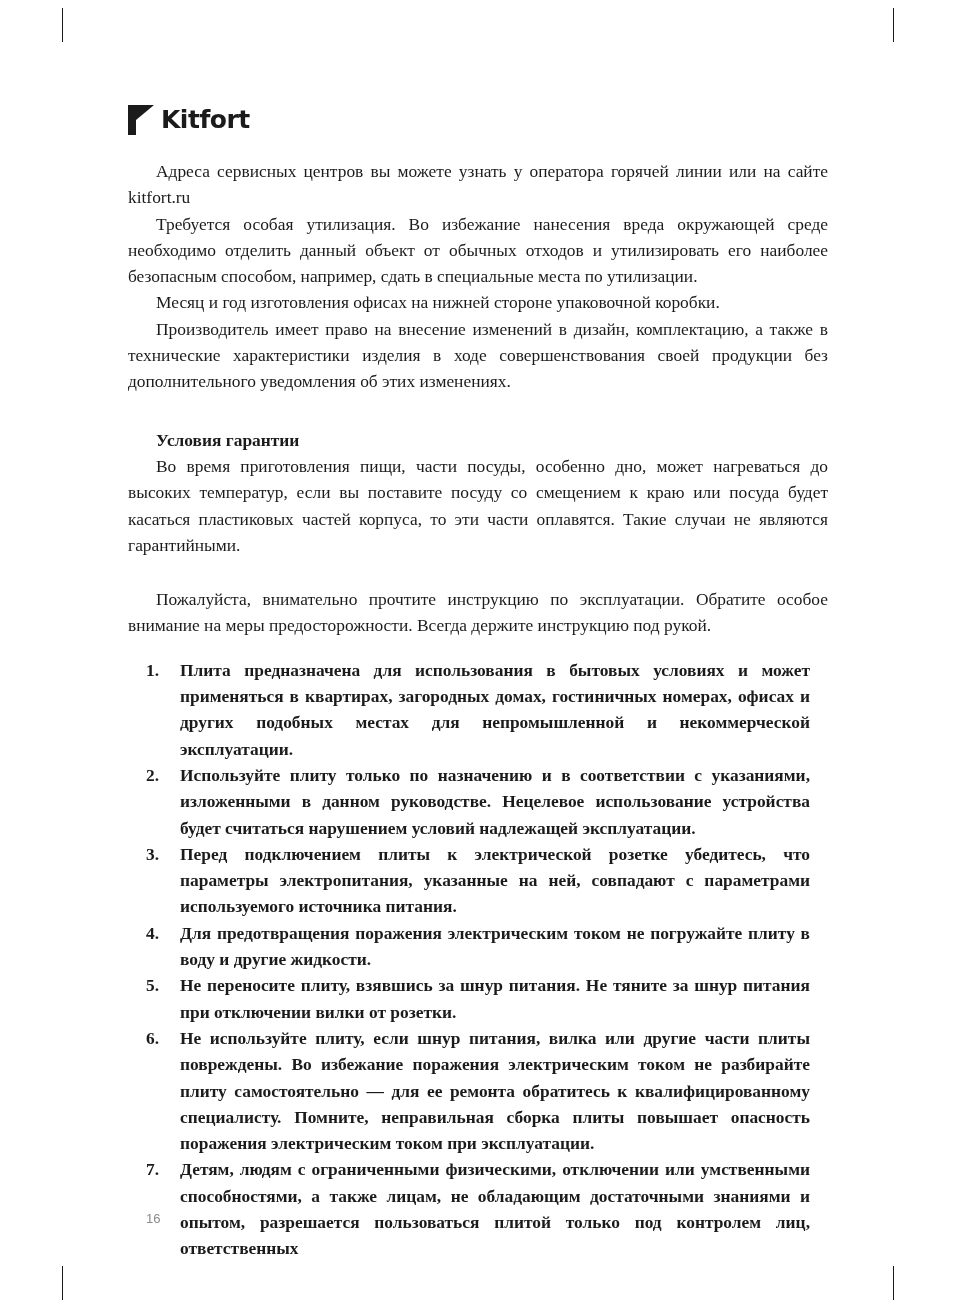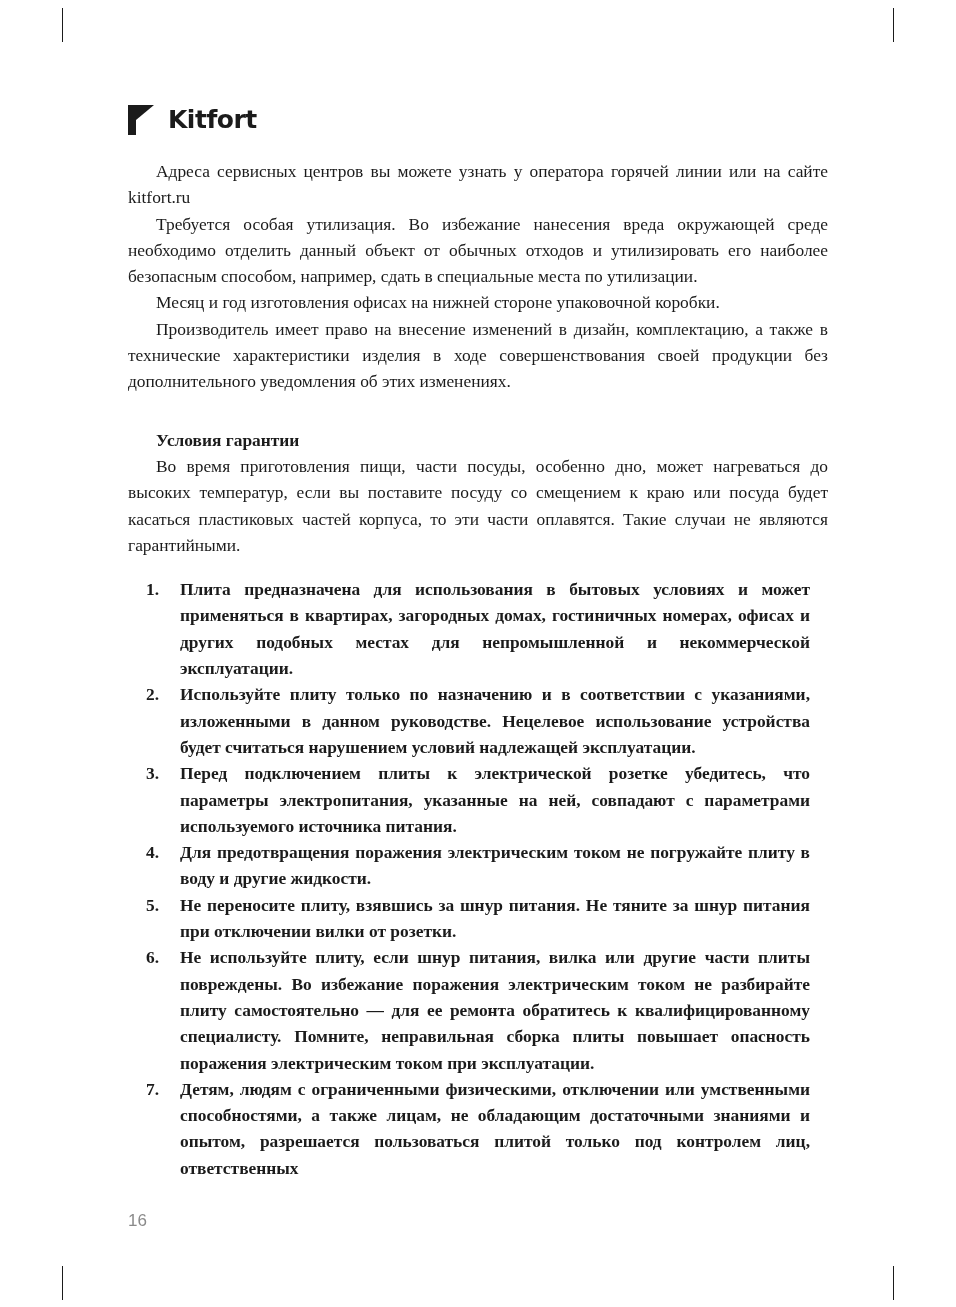--- a/index.html
+++ b/index.html
@@ -27,21 +27,21 @@
   .crop-bl-v { left: 62px; top: 1266px; width: 1px; height: 34px; }
   .crop-br-v { left: 893px; top: 1266px; width: 1px; height: 34px; }
 
   
   .logo {
     position: absolute;
     left: 128px;
     top: 105px;
     display: flex;
     align-items: center;
-    gap: 14px;
+    gap: 7px;
   }
   .logo-mark {
     position: relative;
     width: 26px;
     height: 30px;
   }
   .logo-mark .bar {
     position: absolute;
     left: 0;
     top: 0;
@@ -123,23 +123,23 @@
     content: counter(rule) ".";
     position: absolute;
     left: 0;
     top: 0;
     width: 26px;
     text-align: left;
   }
 
   .page-number {
     position: absolute;
-    left: 128px;
+    left: 146px;
     top: 1211px;
-    font-size: 17px;
+    font-size: 13px;
     color: #8a8a8a;
     font-family: "Liberation Sans", sans-serif;
   }
 </style>
 </head>
 <body>
 
 <div class="page">
 
   <div class="crop crop-tl-v"></div>
@@ -159,20 +159,21 @@
 
     <p class="indent">Адреса сервисных центров вы можете узнать у оператора горячей линии или на сайте kitfort.ru</p>
     <p class="indent">Требуется особая утилизация. Во избежание нанесения вреда окружающей среде необходимо отделить данный объект от обычных отходов и утилизировать его наиболее безопасным способом, например, сдать в специальные места по утилизации.</p>
     <p class="indent">Месяц и год изготовления офисах на нижней стороне упаковочной коробки.</p>
     <p class="indent">Производитель имеет право на внесение изменений в дизайн, комплектацию, а также в технические характеристики изделия в ходе совершенствования своей продукции без дополнительного уведомления об этих изменениях.</p>
 
     <div class="subhead">Условия гарантии</div>
     <p class="indent">Во время приготовления пищи, части посуды, особенно дно, может нагреваться до высоких температур, если вы поставите посуду со смещением к краю или посуда будет касаться пластиковых частей корпуса, то эти части оплавятся. Такие случаи не являются гарантийными.</p>
 
 
+    <p class="indent intro-para">Пожалуйста, внимательно прочтите инструкцию по эксплуатации. Обратите особое внимание на меры предосторожности. Всегда держите инструкцию под рукой.</p>
 
     <ol class="rules">
       <li>Плита предназначена для использования в бытовых условиях и может применяться в квартирах, загородных домах, гостиничных номерах, офисах и других подобных местах для непромышленной и некоммерческой эксплуатации.</li>
       <li>Используйте плиту только по назначению и в соответствии с указаниями, изложенными в данном руководстве. Нецелевое использование устройства будет считаться нарушением условий надлежащей эксплуатации.</li>
       <li>Перед подключением плиты к электрической розетке убедитесь, что параметры электропитания, указанные на ней, совпадают с параметрами используемого источника питания.</li>
       <li>Для предотвращения поражения электрическим током не погружайте плиту в воду и другие жидкости.</li>
       <li>Не переносите плиту, взявшись за шнур питания. Не тяните за шнур питания при отключении вилки от розетки.</li>
       <li>Не используйте плиту, если шнур питания, вилка или другие части плиты повреждены. Во избежание поражения электрическим током не разбирайте плиту самостоятельно — для ее ремонта обратитесь к квалифицированному специалисту. Помните, неправильная сборка плиты повышает опасность поражения электрическим током при эксплуатации.</li>
       <li>Детям, людям с ограниченными физическими, отключении или умственными способностями, а также лицам, не обладающим достаточными знаниями и опытом, разрешается пользоваться плитой только под контролем лиц, ответственных</li>
     </ol>

